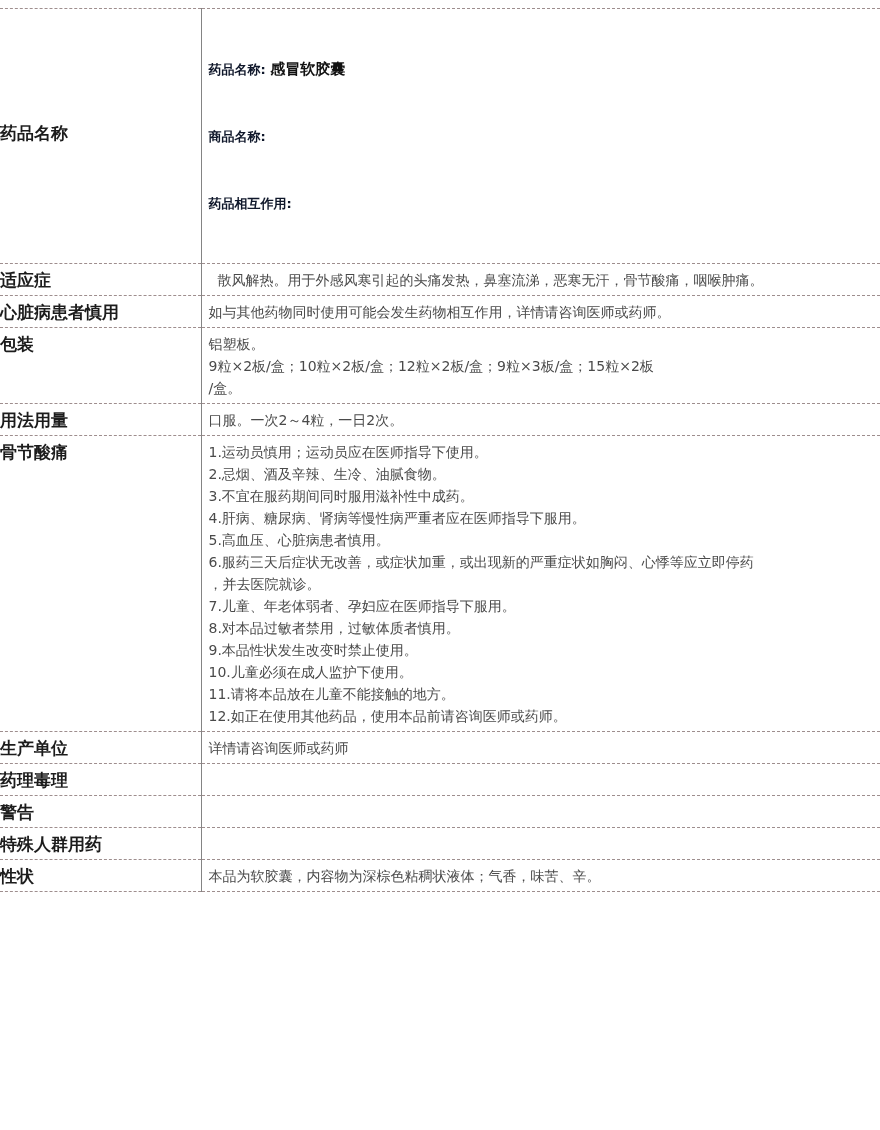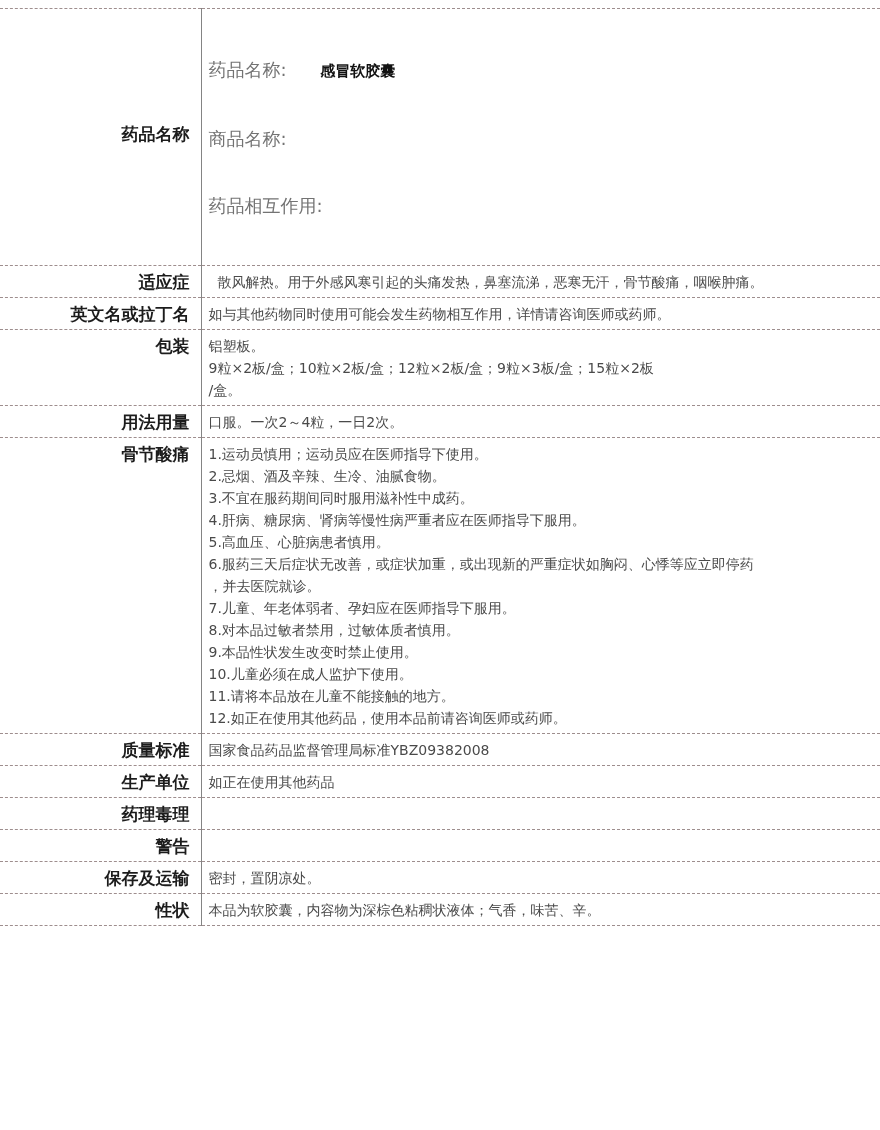--- a/index.html
+++ b/index.html
@@ -23,21 +23,20 @@
   table.drug-table tr {
     border-bottom: 1px dashed #9e8e8e;
     height: 31px;
   }
   td {
     vertical-align: top;
   }
   td.lbl {
     width: 190px;
     border-right: 1px solid #848484;
-    text-align: right;
     padding: 6px 11px 4px 0;
     font-weight: bold;
     font-size: 17px;
     line-height: 21px;
     color: #1c1c1c;
     letter-spacing: 0;
   }
   td.val {
     padding: 5px 12px 4px 7px;
     font-size: 14px;
@@ -48,28 +47,28 @@
   }
   tr.row-middle td.lbl {
     vertical-align: middle;
     padding-bottom: 12px;
   }
   .nameline {
     line-height: 23px;
     white-space: normal;
   }
   .gray-label {
-    color: #737373;
-    font-size: 18px;
+    color: #0f172a;
+    font-size: 13px;
+    font-weight: bold;
   }
   .drug-name {
     color: #111111;
     font-weight: bold;
     font-size: 15px;
-    margin-left: 28px;
   }
 </style>
 </head>
 <body>
 
 <table class="drug-table">
   <colgroup>
     <col style="width:201px">
     <col style="width:679px">
   </colgroup>
@@ -80,21 +79,21 @@
         <div class="nameline"><span class="gray-label">药品名称: </span><span class="drug-name">感冒软胶囊</span></div>
         <div class="nameline gray-label">商品名称:</div>
         <div class="nameline gray-label">药品相互作用:</div>
       </td>
     </tr>
     <tr>
       <td class="lbl">适应症</td>
       <td class="val">  散风解热。用于外感风寒引起的头痛发热，鼻塞流涕，恶寒无汗，骨节酸痛，咽喉肿痛。</td>
     </tr>
     <tr>
-      <td class="lbl">英文名或拉丁名</td>
+      <td class="lbl">心脏病患者慎用</td>
       <td class="val">如与其他药物同时使用可能会发生药物相互作用，详情请咨询医师或药师。</td>
     </tr>
     <tr>
       <td class="lbl">包装</td>
       <td class="val">铝塑板。
 9粒×2板/盒；10粒×2板/盒；12粒×2板/盒；9粒×3板/盒；15粒×2板
 /盒。</td>
     </tr>
     <tr>
       <td class="lbl">用法用量</td>
@@ -110,38 +109,34 @@
 6.服药三天后症状无改善，或症状加重，或出现新的严重症状如胸闷、心悸等应立即停药
 ，并去医院就诊。
 7.儿童、年老体弱者、孕妇应在医师指导下服用。
 8.对本品过敏者禁用，过敏体质者慎用。
 9.本品性状发生改变时禁止使用。
 10.儿童必须在成人监护下使用。
 11.请将本品放在儿童不能接触的地方。
 12.如正在使用其他药品，使用本品前请咨询医师或药师。</td>
     </tr>
     <tr>
-      <td class="lbl">质量标准</td>
-      <td class="val">国家食品药品监督管理局标准YBZ09382008</td>
-    </tr>
-    <tr>
       <td class="lbl">生产单位</td>
-      <td class="val">如正在使用其他药品</td>
+      <td class="val">详情请咨询医师或药师</td>
     </tr>
     <tr>
       <td class="lbl">药理毒理</td>
       <td class="val"></td>
     </tr>
     <tr>
       <td class="lbl">警告</td>
       <td class="val"></td>
     </tr>
     <tr>
-      <td class="lbl">保存及运输</td>
-      <td class="val">密封，置阴凉处。</td>
+      <td class="lbl">特殊人群用药</td>
+      <td class="val"></td>
     </tr>
     <tr>
       <td class="lbl">性状</td>
       <td class="val">本品为软胶囊，内容物为深棕色粘稠状液体；气香，味苦、辛。</td>
     </tr>
 
   </tbody>
 </table>
 
 </body></html>

